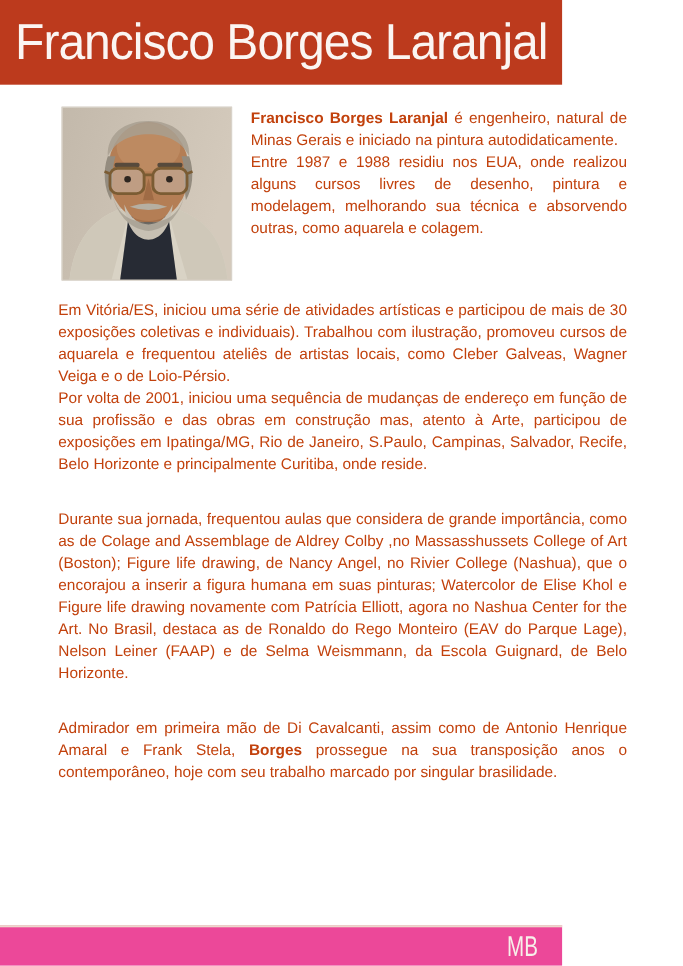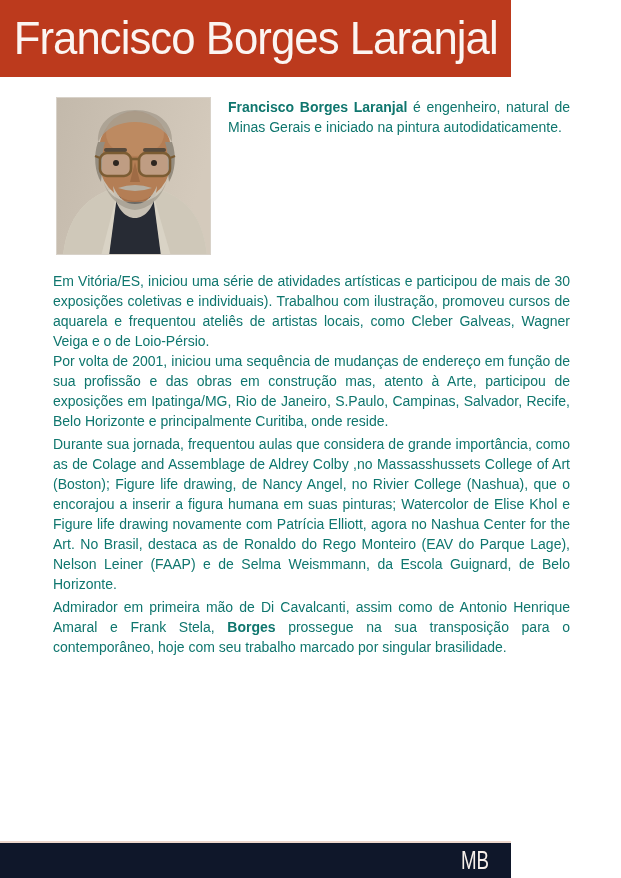--- a/index.html
+++ b/index.html
@@ -31,45 +31,45 @@
     line-height: 77px;
     white-space: nowrap;
     transform: scaleX(0.95);
     transform-origin: center;
     letter-spacing: -1px;
   }
   
   .content {
     margin: 20px 51px 0 53px;
     width: 517px;
-    color: #0f766e;
+    color: #c2410c;
     font-size: 14px;
     line-height: 20px;
     text-align: justify;
   }
   .photo-frame {
     float: left;
     width: 155px;
     height: 158px;
     margin: 0 17px 8px 3px;
     border: 1px solid #d8d2c9;
     background: #cbc1b3;
     overflow: hidden;
   }
   .photo-frame svg { display: block; }
   p { margin: 0; }
   .bold { font-weight: 700; }
   .clear-gap { clear: both; height: 8px; }
-  .para-gap { margin-top: 3px; }
+  .para-gap { margin-top: 30px; }
   
   .footer {
     position: absolute;
     left: 0; right: 0; bottom: 0;
     height: 37px;
-    background: #0f172a;
+    background: #ec4899;
     border-top: 2px solid #edd7cc;
   }
   .footer .logo {
     position: absolute;
     right: 22px;
     top: 0;
     height: 35px;
     line-height: 34px;
     font-size: 26px;
     color: #f7efea;
@@ -132,29 +132,30 @@
         <path d="M78,64 L73,84 L83,84 Z" fill="#9f6b45"></path>
 
         <path d="M61,90 Q78,84 95,90 Q78,96 61,90 Z" fill="#b6afa2"></path>
 
         <path d="M56,88 C58,110 68,120 78,120 C88,120 98,110 100,88 C94,102 86,106 78,106 C70,106 62,102 56,88 Z" fill="#c7c0b3"></path>
         <path d="M44,74 C48,96 60,110 78,112 C96,110 108,96 112,74 C108,96 96,104 78,104 C60,104 48,96 44,74 Z" fill="#9a9285" opacity="0.6"></path>
       </svg>
     </div>
 
     <p><span class="bold">Francisco Borges Laranjal</span><span> é engenheiro, natural de Minas Gerais e iniciado na pintura autodidaticamente.</span></p>
+    <p>Entre 1987 e 1988 residiu nos EUA, onde realizou alguns cursos livres de desenho, pintura e modelagem, melhorando sua técnica e absorvendo outras, como aquarela e colagem.</p>
 
     <div class="clear-gap"></div>
 
     <p>Em Vitória/ES, iniciou uma série de atividades artísticas e participou de mais de 30 exposições coletivas e individuais). Trabalhou com ilustração, promoveu cursos de aquarela e frequentou ateliês de artistas locais, como Cleber Galveas, Wagner Veiga e o de Loio-Pérsio.</p>
     <p>Por volta de 2001, iniciou uma sequência de mudanças de endereço em função de sua profissão e das obras em construção mas, atento à Arte, participou de exposições em Ipatinga/MG, Rio de Janeiro, S.Paulo, Campinas, Salvador, Recife, Belo Horizonte e principalmente Curitiba, onde reside.</p>
 
     <p class="para-gap">Durante sua jornada, frequentou aulas que considera de grande importância, como as de Colage and Assemblage de Aldrey Colby ,no Massasshussets College of Art (Boston); Figure life drawing, de Nancy Angel, no Rivier College (Nashua), que o encorajou a inserir a figura humana em suas pinturas;  Watercolor de Elise Khol e Figure life drawing novamente com Patrícia Elliott, agora no Nashua Center for the Art. No Brasil, destaca as de Ronaldo do Rego Monteiro (EAV do Parque Lage), Nelson Leiner (FAAP) e de Selma Weismmann, da Escola Guignard, de Belo Horizonte.</p>
 
-    <p class="para-gap"><span>Admirador em primeira mão de Di Cavalcanti, assim como de Antonio Henrique Amaral e Frank Stela, </span><span class="bold">Borges</span><span> prossegue na sua transposição para o contemporâneo, hoje com seu trabalho marcado por singular brasilidade.</span></p>
+    <p class="para-gap"><span>Admirador em primeira mão de Di Cavalcanti, assim como de Antonio Henrique Amaral e Frank Stela, </span><span class="bold">Borges</span><span> prossegue na sua transposição anos o contemporâneo, hoje com seu trabalho marcado por singular brasilidade.</span></p>
 
 
   </div>
 
   <div class="footer">
     <div class="logo">MB</div>
   </div>
 
 </div>
 

